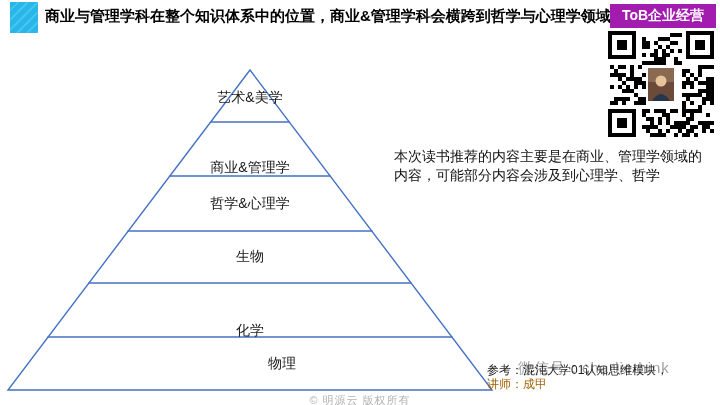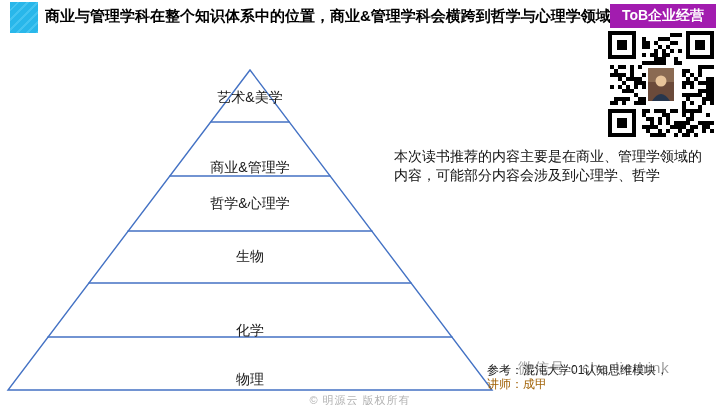--- a/index.html
+++ b/index.html
@@ -27,21 +27,21 @@
     position:absolute;left:608px;top:31px;width:106px;height:106px;background:#fff;
   }
   .qr svg{display:block;}
   
   .pyramid-svg{position:absolute;left:0;top:0;}
   .pyramid-label{
     position:absolute;left:0;width:500px;text-align:center;
     font-size:14px;color:#1a1a1a;
   }
   .lvl0{top:89px;}.lvl1{top:159px;}.lvl2{top:195px;}
-  .lvl3{top:248px;}.lvl4{top:302px;margin-top:20px;}.lvl5{top:371px;}
+  .lvl3{top:248px;}.lvl4{top:302px;margin-top:20px;}.lvl5{top:355px;padding-left:32px;}
   
   .annotation{
     position:absolute;left:394px;top:147px;width:314px;
     font-size:14px;line-height:19px;color:#111;
   }
   
   .ref-line1{position:absolute;left:487px;top:362px;font-size:12px;color:#222;white-space:nowrap;}
   .ref-line2{position:absolute;left:487px;top:376px;font-size:12px;color:#a16207;white-space:nowrap;}
   .watermark{
     position:absolute;left:518px;top:359px;font-size:15px;color:#8f8f8f;opacity:.85;

